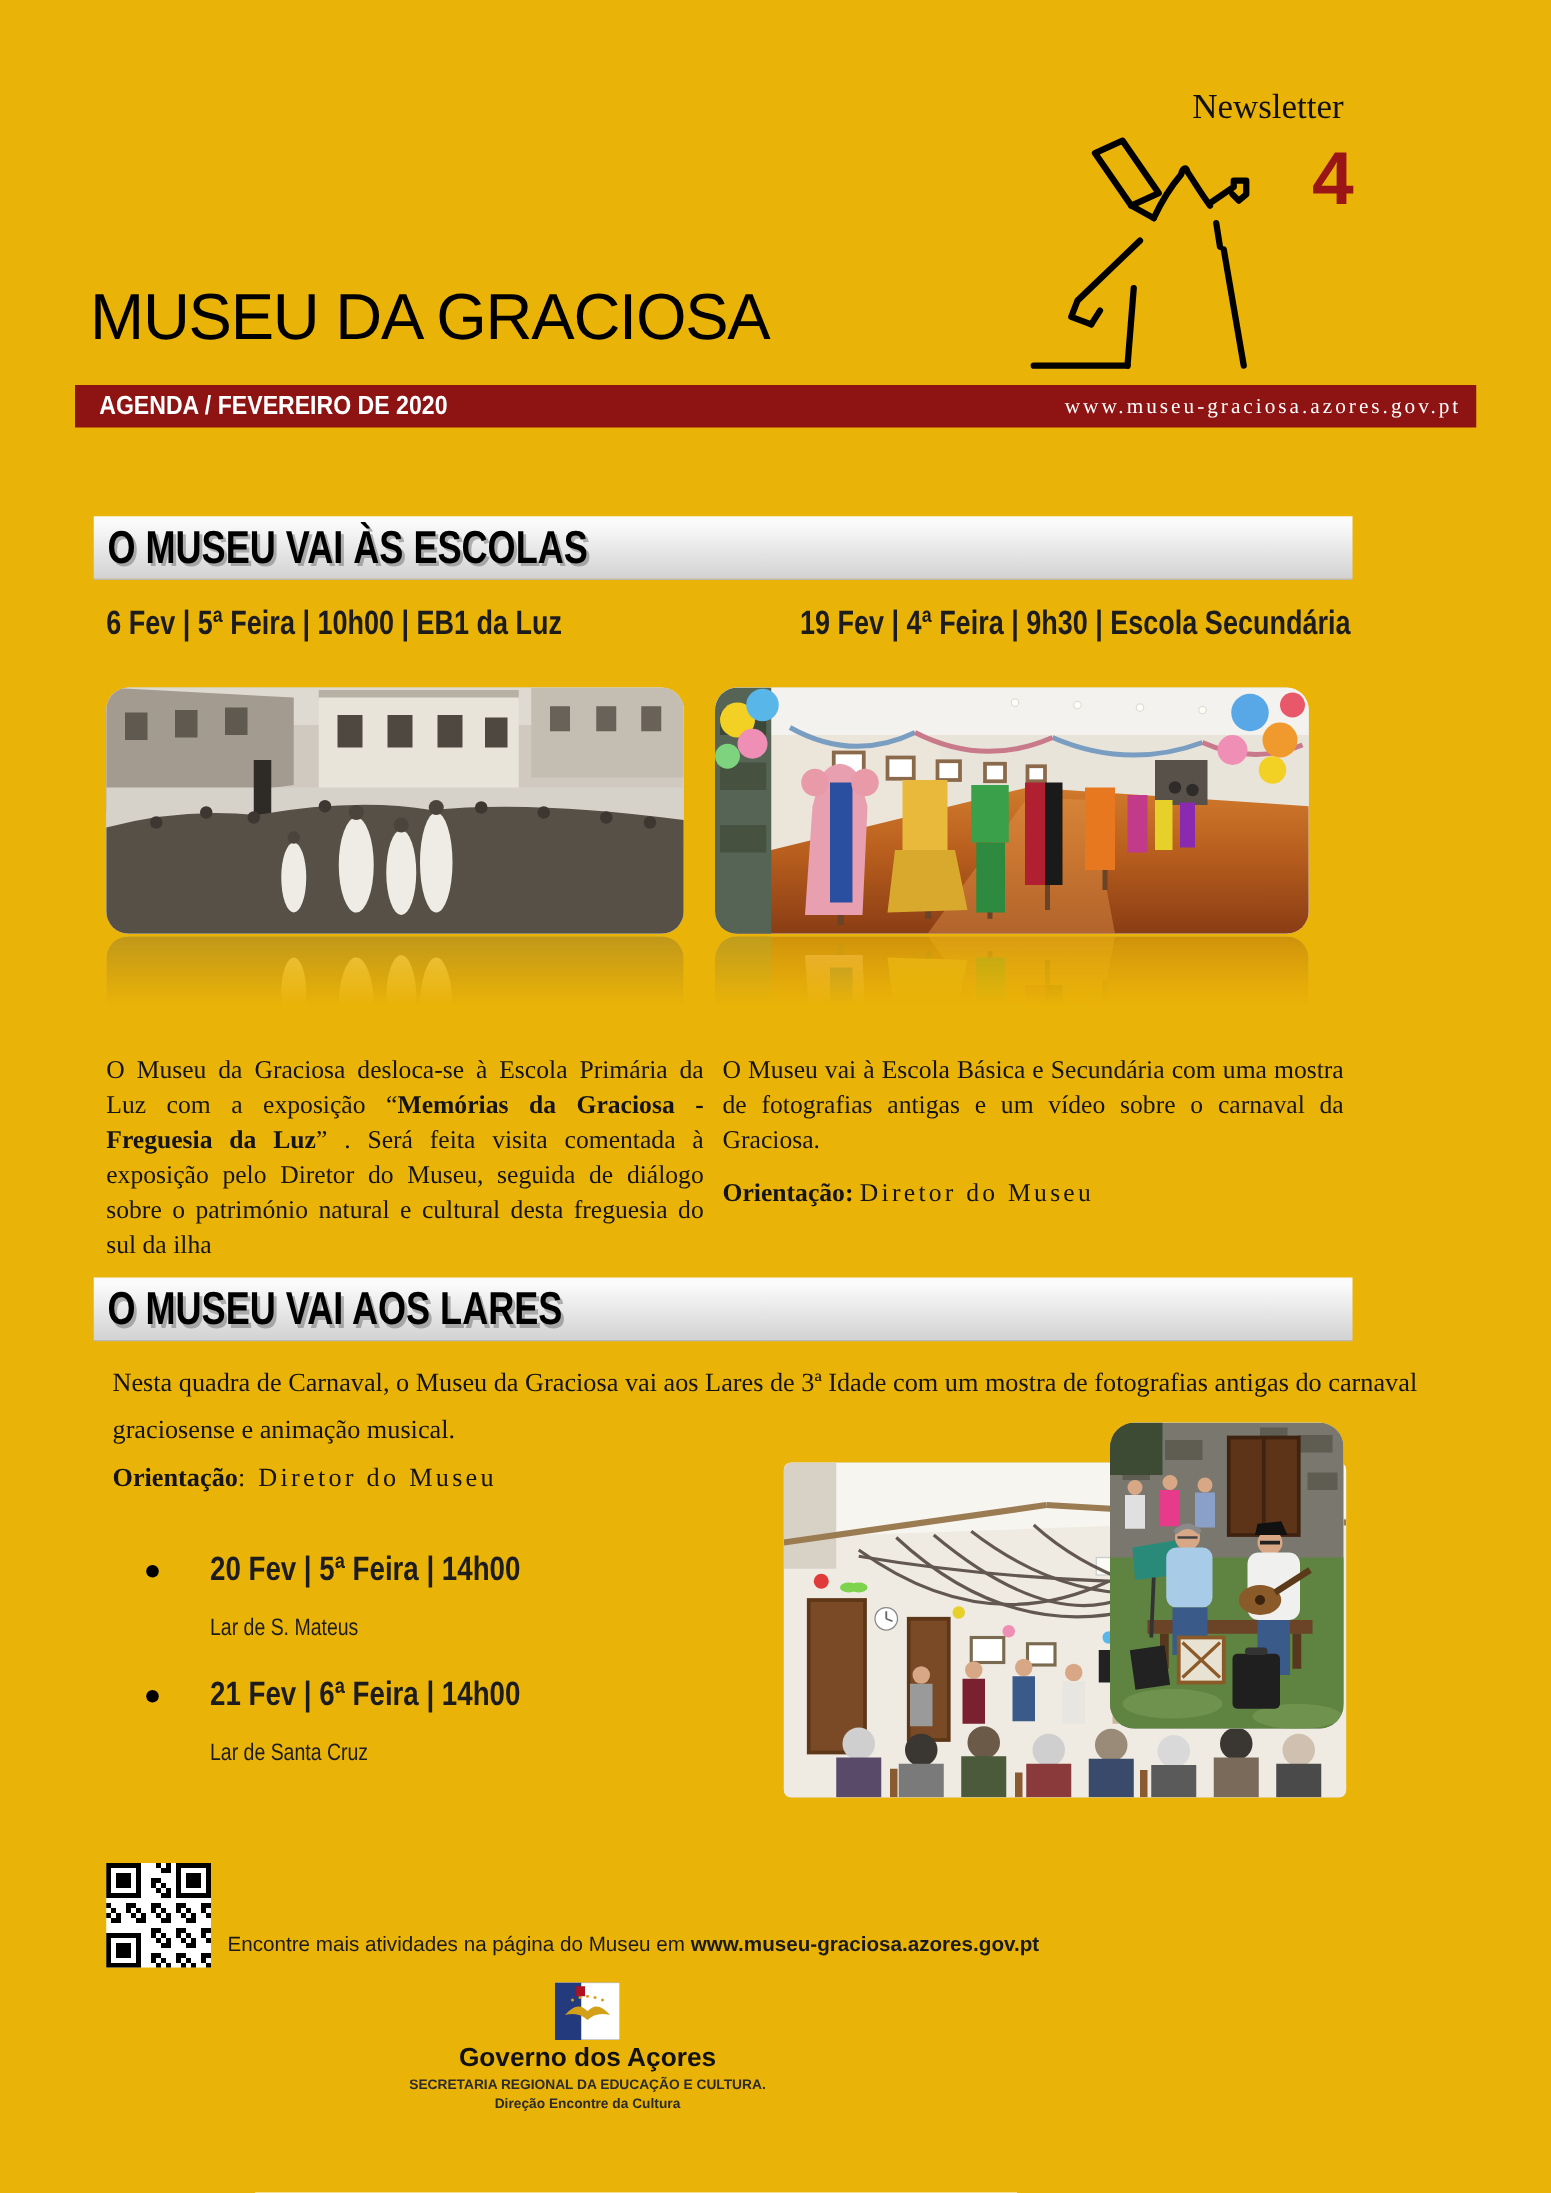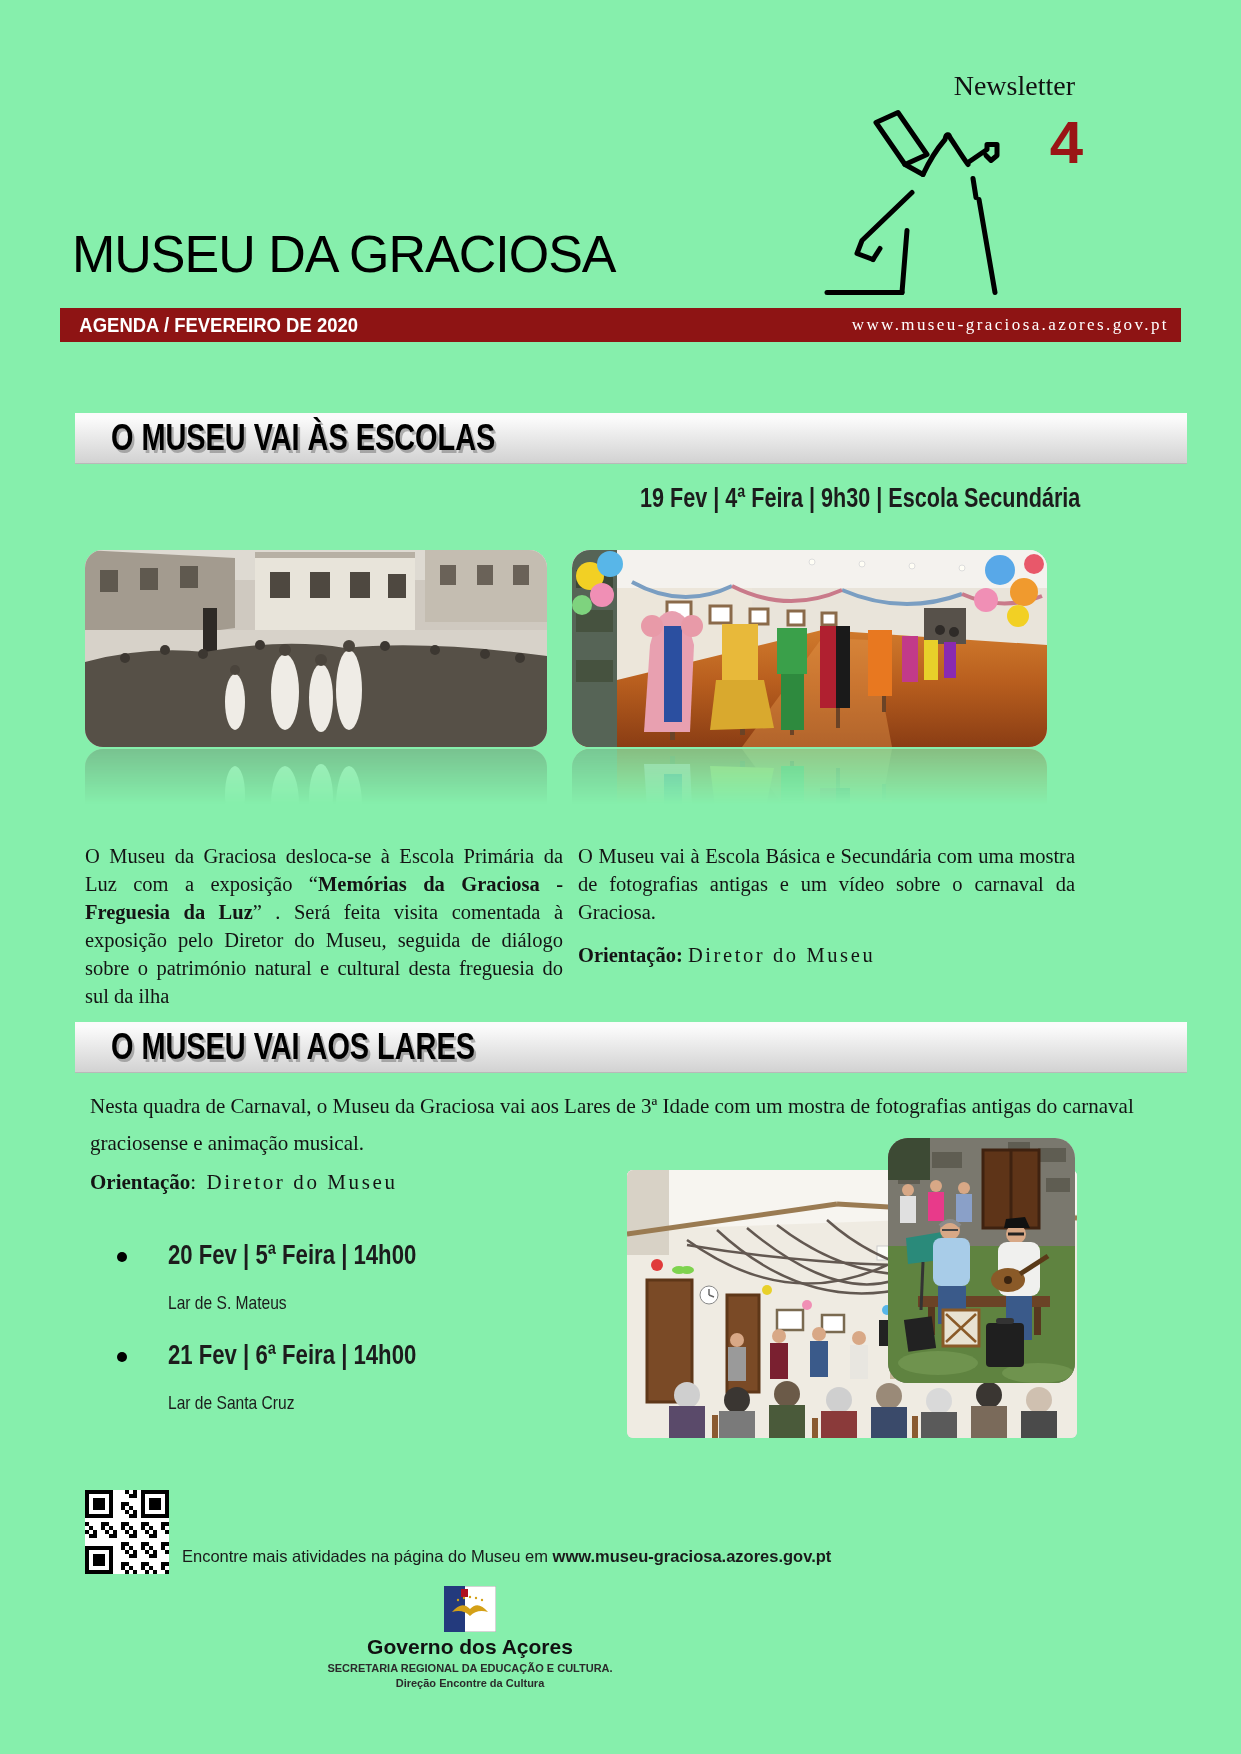--- a/index.html
+++ b/index.html
@@ -1,33 +1,33 @@
 <!DOCTYPE html>
 <html style="--banner-red: #8e1414; --issue-red: #9a1515; --bar-top: #fbfbfb; --bar-bottom: #d2d2d2;"><head>
 <meta charset="utf-8">
 <style>
   html,body{margin:0;padding:0;background:#fff;}
-  .page{position:relative;width:1241px;height:1754px;background:#86efac;overflow:hidden;
+  .page{position:relative;width:1241px;height:1754px;background:#eab308;overflow:hidden;
         font-family:"Liberation Sans",sans-serif;color:#151515;}
 
   
   .newsletter-label{position:absolute;top:70px;right:166px;font:28px "Liberation Serif",serif;color:#111;}
   .issue-number{position:absolute;top:108px;right:158px;font-weight:bold;font-size:60px;color:var(--issue-red,#9a1515);}
   .windmill{position:absolute;left:740px;top:60px;width:270px;height:245px;pointer-events:none;}
   .page-title{position:absolute;left:72px;top:224px;font-size:52px;font-weight:400;letter-spacing:-1px;color:#000;white-space:nowrap;}
   .banner{position:absolute;left:60px;top:308px;width:1121px;height:34px;background:var(--banner-red,#8e1414);
           display:flex;align-items:center;justify-content:space-between;}
   .banner-left{display:inline-block;transform:scaleX(.88);transform-origin:0 50%;
                font-weight:bold;font-size:21px;color:#fff;padding-left:22px;white-space:nowrap;}
   .banner-url{font-family:"Liberation Serif",serif;font-size:17px;letter-spacing:2.4px;color:#fff;padding-right:12px;white-space:nowrap;}
 
   
-  .section-bar{position:absolute;left:75px;width:1087px;height:50px;
+  .section-bar{position:absolute;left:75px;width:1007px;height:50px;
                background:linear-gradient(to bottom,var(--bar-top,#fbfbfb) 10%,var(--bar-bottom,#d2d2d2));
-               border-bottom:1px solid #b9b9b9;padding-left:25px;}
+               border-bottom:1px solid #b9b9b9;}
   .bar-text{display:inline-block;transform:scaleX(.78);transform-origin:0 50%;
             font-weight:bold;font-size:37px;line-height:50px;padding-left:14px;color:#000;
             text-shadow:3px 3px 0 rgba(110,110,110,.5);white-space:nowrap;}
 
   
   .schedule{position:absolute;font-size:27px;font-weight:bold;color:#1c1c1c;white-space:nowrap;}
   .schedule>span{display:inline-block;transform:scaleX(.8);transform-origin:0 50%;}
 
   
   .photo{position:absolute;overflow:hidden;border-radius:18px;background:#ddd;}
@@ -89,20 +89,23 @@
 
   <div class="banner">
     <span class="banner-left">AGENDA / FEVEREIRO DE 2020</span>
     <span class="banner-url">www.museu-graciosa.azores.gov.pt</span>
   </div>
 
   <div class="section-bar" style="top:413px">
     <span class="bar-text">O MUSEU VAI ÀS ESCOLAS</span>
   </div>
 
+  <div class="schedule" style="left:85px;top:483px">
+    <span>6 Fev | 5ª Feira | 10h00 | EB1 da Luz</span>
+  </div>
   <div class="schedule" style="left:640px;top:483px">
     <span>19 Fev | 4ª Feira | 9h30 | Escola Secundária</span>
   </div>
 
   <div class="photo reflect" style="left:85px;top:550px;width:462px;height:197px">
     <svg viewBox="0 0 462 197" preserveAspectRatio="none">
       <rect width="462" height="197" fill="#cfc9c0"></rect>
       <rect width="462" height="30" fill="#dedad2"></rect>
       <polygon points="0,0 150,8 150,78 0,98" fill="#a39b8f"></polygon>
       <rect x="15" y="20" width="18" height="22" fill="#5f594f"></rect>

